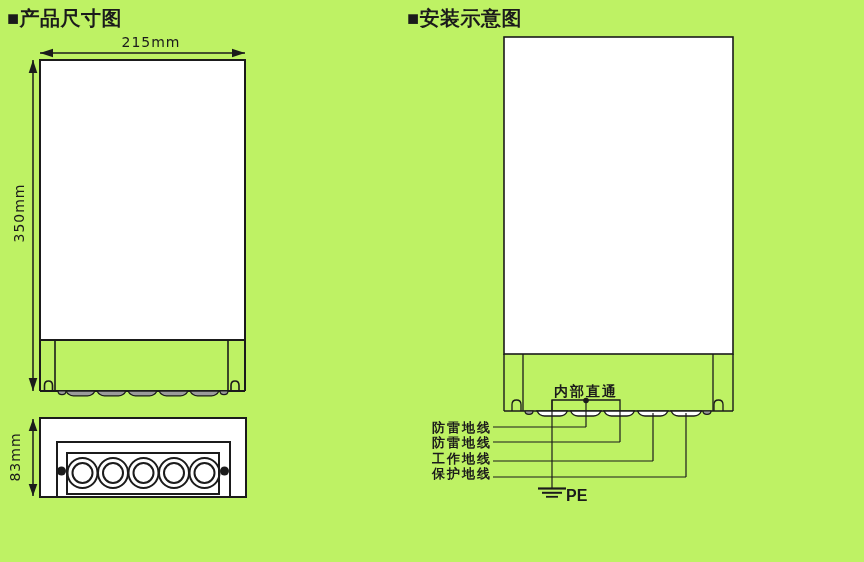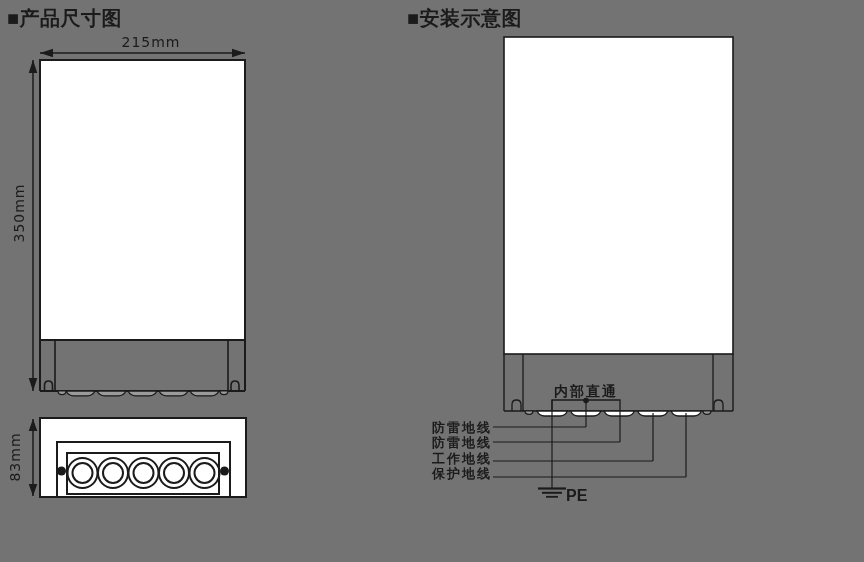--- a/index.html
+++ b/index.html
@@ -1,16 +1,16 @@
 <!DOCTYPE html>
 <html><head>
 <meta charset="utf-8">
 <style>
   html,body{margin:0;padding:0;background:#ffffff;}
-  .page{position:relative;width:864px;height:562px;background:#737373;overflow:hidden;
+  .page{position:relative;width:864px;height:562px;background:#bef264;overflow:hidden;
         font-family:"Liberation Sans",sans-serif;}
   svg{position:absolute;left:0;top:0;}
   .stroke{stroke:#1b1b1b;fill:none;}
   .fillwhite{fill:#ffffff;stroke:#1b1b1b;}
   .solid{fill:#1b1b1b;stroke:none;}
   text{fill:#1b1b1b;}
   .title-text{font-family:"Liberation Sans",sans-serif;font-size:20px;font-weight:bold;letter-spacing:0.5px;}
   .dim-text{font-family:"DejaVu Sans",sans-serif;font-size:14px;letter-spacing:1px;}
   .cjk-label{font-family:"Liberation Sans",sans-serif;font-size:13px;font-weight:bold;letter-spacing:2px;}
   .bracket-label{font-family:"Liberation Sans",sans-serif;font-size:14px;font-weight:bold;letter-spacing:2px;}

